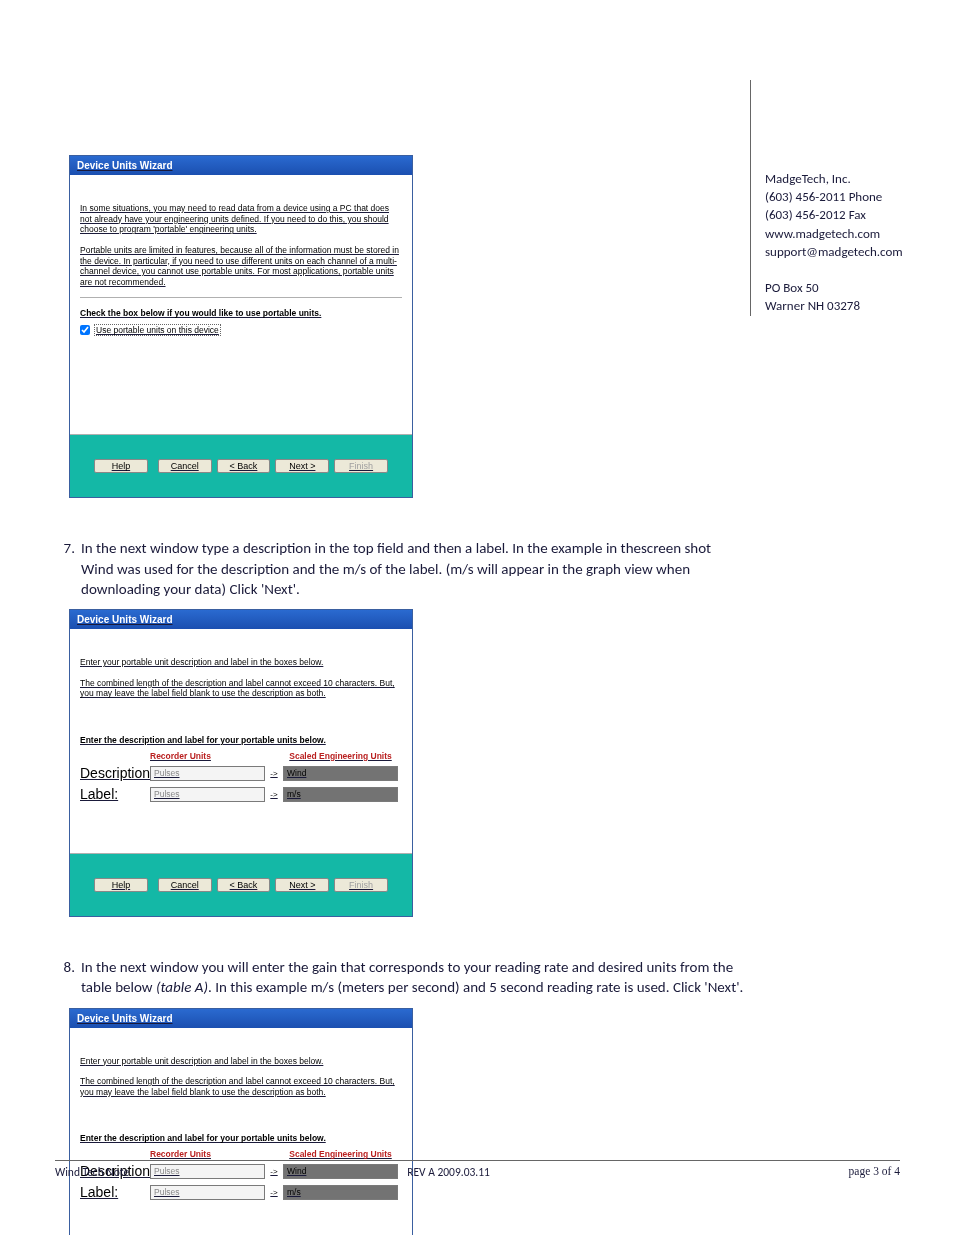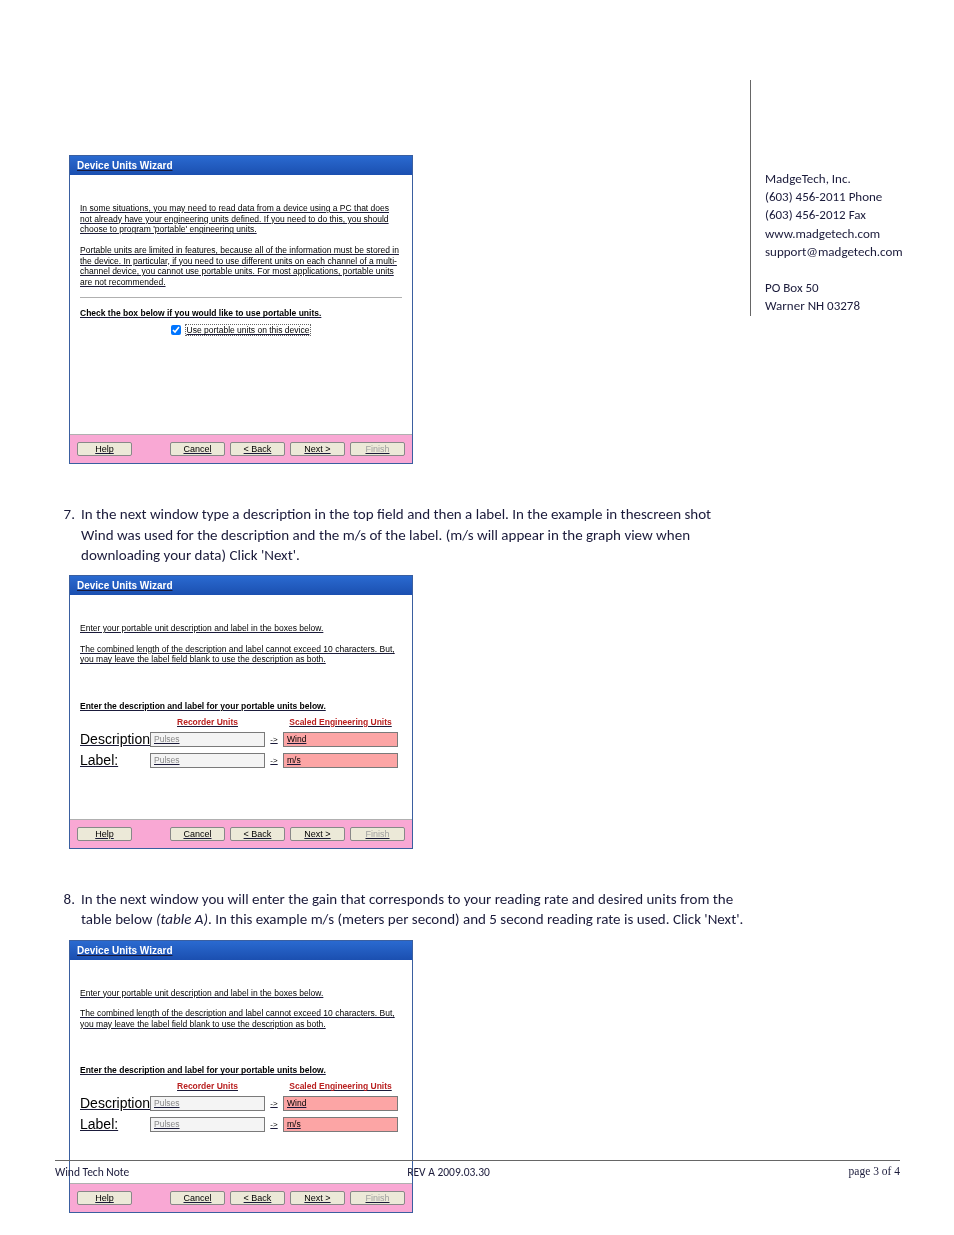--- a/index.html
+++ b/index.html
@@ -53,39 +53,39 @@
     padding: 4px 7px;
   }
   .wizard-body {
     background: #fff;
     padding: 28px 10px 8px 10px;
     color: #000;
   }
   .wizard-body p { margin-bottom: 10px; font-size: 8.5px; line-height: 1.25; }
   .wizard-body hr { border: none; border-top: 1px solid #b0b0b0; margin: 8px 0 10px 0; }
   .wizard-body .prompt { font-weight: bold; font-size: 8.5px; margin-bottom: 6px; }
-  .checkbox-row { display: flex; align-items: center; font-size: 8.5px; justify-content: center; }
+  .checkbox-row { display: flex; align-items: center; font-size: 8.5px; }
   .checkbox-row input { margin-right: 4px; width: 10px; height: 10px; }
   .checkbox-row label { border: 1px dotted #666; padding: 0 1px; }
   .wizard-pad { height: 90px; }
   .wizard-pad-sm { height: 38px; }
   .col-headers { display: flex; font-size: 8.5px; font-weight: bold; color: #b91f1f; margin-bottom: 4px; }
   .col-headers .c1 { width: 70px; }
-  .col-headers .c2 { width: 115px; text-align: center; }
+  .col-headers .c2 { width: 115px; }
   .col-headers .c3 { width: 18px; }
   .col-headers .c4 { width: 115px; text-align: center; }
   .form-row { display: flex; align-items: center; margin-bottom: 5px; }
   .form-row .lbl { width: 70px; font-size: 14px; }
   .form-row .inp { width: 115px; height: 15px; font-size: 8.5px; padding: 0 3px; border: 1px solid #7a7a7a; background: #f4f4f4; color: #888; }
-  .form-row .inp.active { background: #fca5a5; color: #000; }
+  .form-row .inp.active { background: #737373; color: #000; }
   .form-row .arrow { width: 18px; text-align: center; font-size: 8px; }
   .wizard-footer {
-    background: #f9a8d4;
+    background: #14b8a6;
     border-top: 1px solid #b0b0b0;
-    padding: 7px;
+    padding: 24px;
     display: flex;
     gap: 5px;
   }
   .wizard-footer .spacer { flex: 1; }
   .wizard-footer button {
     font-family: Tahoma, Arial, sans-serif;
     font-size: 9px;
     background: #ece9d8;
     border: 1px solid #888;
     border-radius: 2px;
@@ -231,15 +231,15 @@
       <button>&lt; Back</button>
       <button>Next &gt;</button>
       <button disabled="">Finish</button>
     </div>
   </div>
 
 </div>
 
 <div class="doc-footer">
   <div>Wind Tech Note</div>
-  <div class="mid">REV A 2009.03.30</div>
+  <div class="mid">REV A 2009.03.11</div>
   <div class="right">page 3 of 4</div>
 </div>
 
 </body></html>

